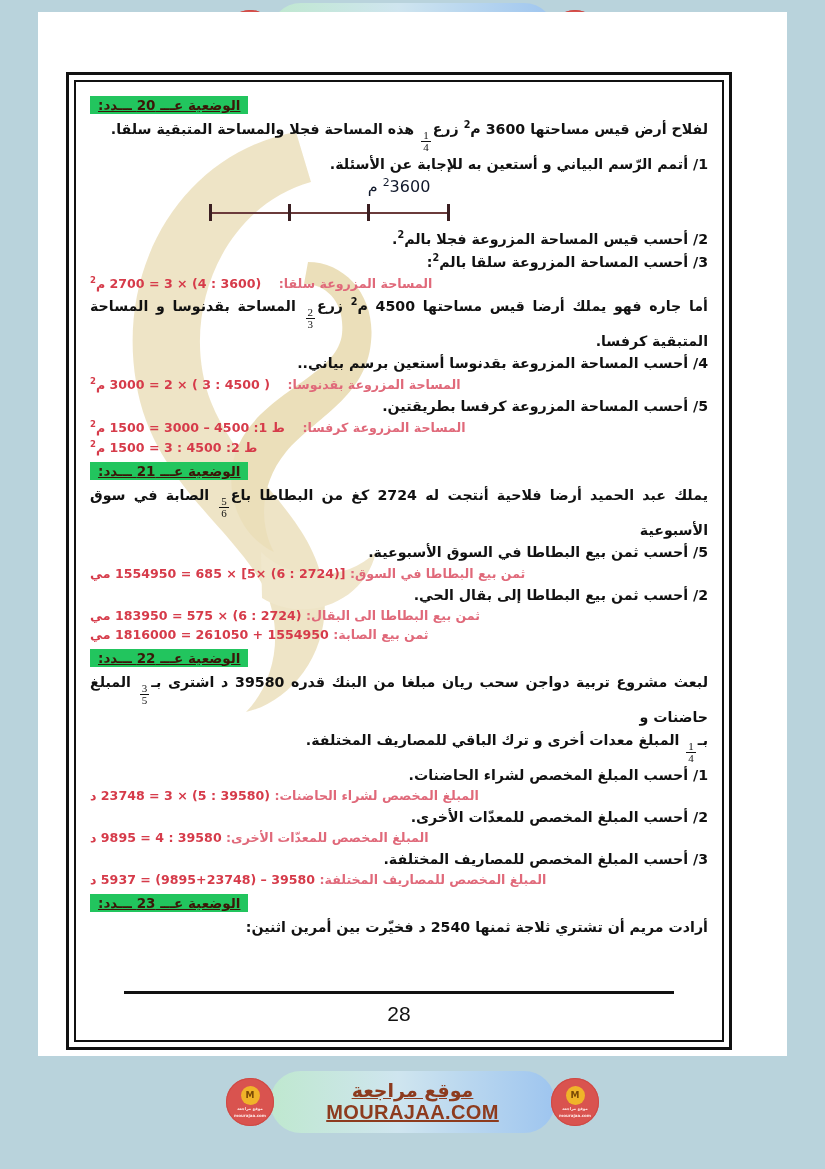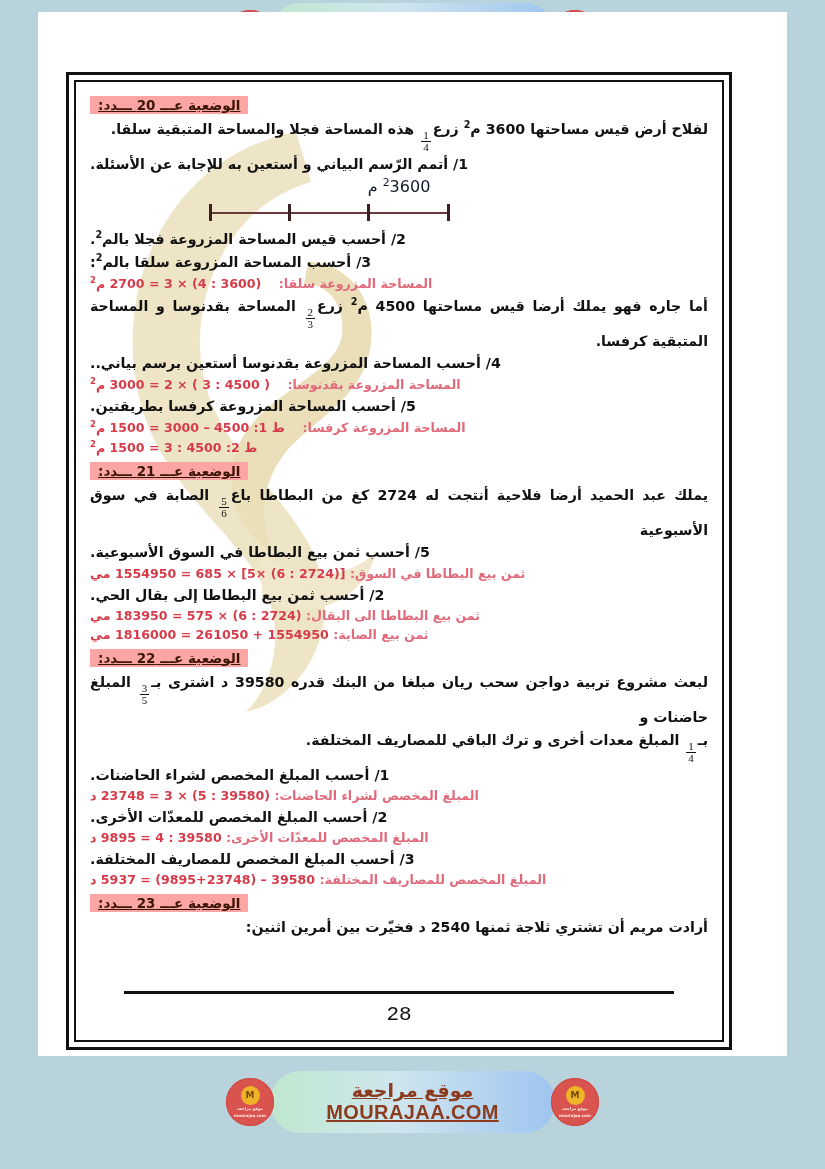--- a/index.html
+++ b/index.html
@@ -66,40 +66,40 @@
     position:absolute;left:-30px;top:30px;width:470px;height:640px;
     pointer-events:none;opacity:.85;
   }
   .content{
     position:absolute;inset:0;padding:10px 14px 0 14px;
     box-sizing:border-box;
   }
 
   
   .ex-head{
-    background:#fca5a5;color:#3b1608;
+    background:#22c55e;color:#3b1608;
     font-weight:bold;font-size:13.5px;
     padding:1px 8px;display:inline-block;
     float:left;clear:both;
     text-decoration:underline;
     letter-spacing:.5px;
     margin:4px 6px 3px 0;
     text-align:center;
   }
   .row{clear:both;}
 
   
   .stmt{
     font-size:14.2px;color:#111;font-weight:bold;
     line-height:1.55;text-align:justify;
     direction:rtl;margin:1px 0;
   }
   .q{
     font-size:14.2px;color:#111;font-weight:bold;
-    direction:rtl;text-align:left;line-height:1.5;margin:1px 0;
+    direction:rtl;text-align:right;line-height:1.5;margin:1px 0;
   }
   .ans{
     font-size:12.6px;color:#d63b4a;font-weight:bold;
     direction:rtl;text-align:left;line-height:1.5;margin:0;
   }
   .ans .lbl{color:#e0697a;}
   .center{text-align:center;}
   .big-red{font-size:16px;color:#0f172a;font-weight:normal;}
 
   
@@ -124,21 +124,21 @@
     position:absolute;top:4px;width:3px;height:17px;background:#3b1f22;
   }
 
   
   .rule{
     position:absolute;left:48px;right:48px;bottom:46px;
     height:3px;background:#111;
   }
   .pageno{
     position:absolute;left:0;right:0;bottom:14px;text-align:center;
-    font-family:Liberation Mono, monospace;font-size:21px;color:#111;
+    font-family:Liberation Sans, sans-serif;font-size:21px;color:#111;
   }
 </style>
 </head>
 <body>
 
 <div class="banner top">
   <div class="banner-pill">
     <div class="logo left">
       <div class="logo-badge">M</div>
       <div class="logo-cap">موقع مراجعة</div>

